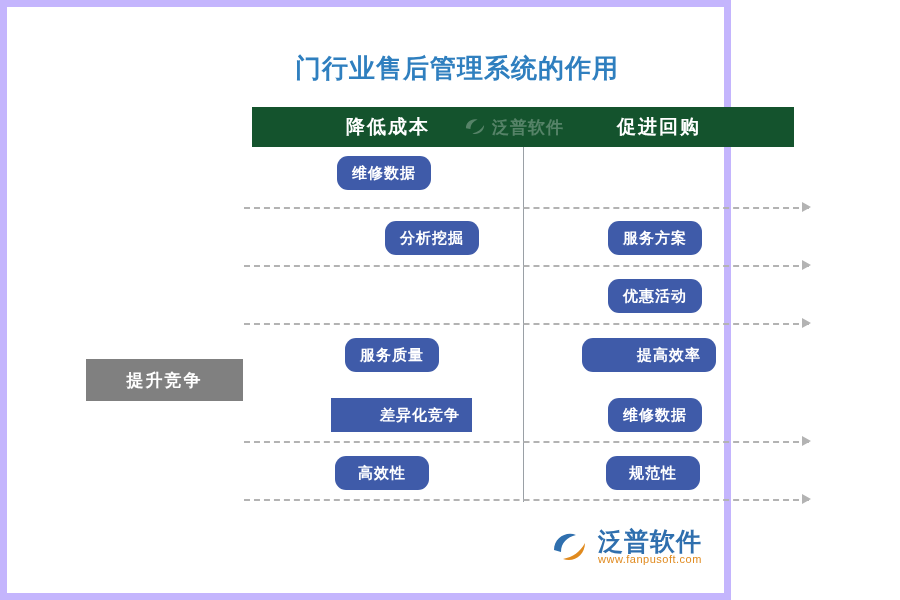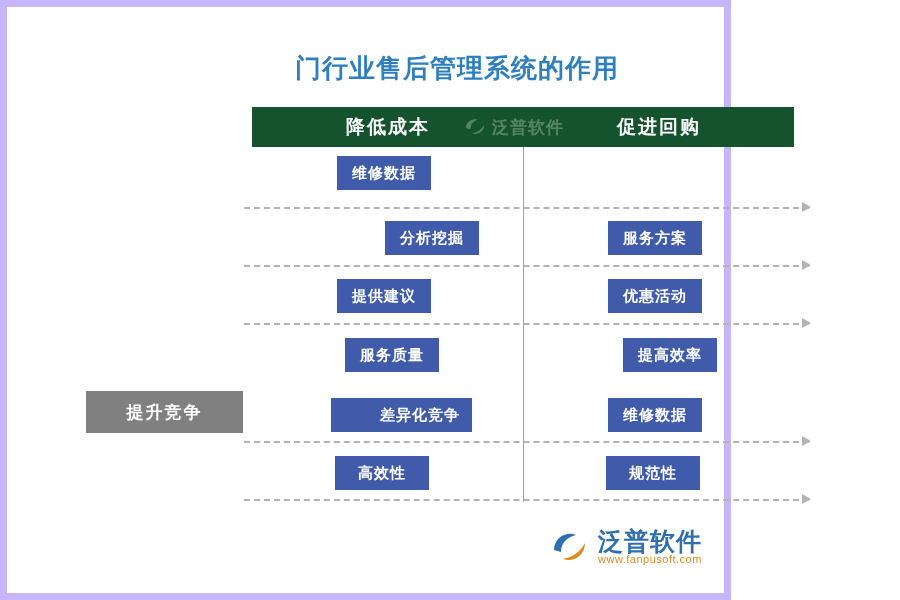--- a/index.html
+++ b/index.html
@@ -55,21 +55,21 @@
     height: 34px;
     background: #3f5ba9;
     color: #ffffff;
     font-size: 15px;
     font-weight: bold;
     display: flex;
     align-items: center;
     justify-content: center;
     letter-spacing: 1px;
   }
-  .node.w-left  { width: 94px; }
+  .node.w-left  { width: 94px; border-radius: 11px; }
   .node.w-wide  { width: 104px; padding-left: 37px; }
 
   
   .gray-box {
     position: absolute;
     height: 42px;
     width: 157px;
     background: #808080;
     color: #ffffff;
     font-size: 17px;
@@ -178,32 +178,31 @@
   <div class="arrow-head" style="left:795px; top:311px;"></div>
 
   <div class="dash-row" style="left:237px; top:434px; width:565px;"></div>
   <div class="arrow-head" style="left:795px; top:429px;"></div>
 
   <div class="dash-row" style="left:237px; top:492px; width:565px;"></div>
   <div class="arrow-head" style="left:795px; top:487px;"></div>
 
   <div class="node w-left" style="left:330px; top:149px;">维修数据</div>
   <div class="node w-left" style="left:330px; top:214px;margin-left:48px;">分析挖掘</div>
-  <div class="node w-left" style="left:330px; top:272px;">提供建议</div>
   <div class="node w-left" style="left:330px; top:331px;margin-left:8px;">服务质量</div>
   <div class="node w-wide" style="left:324px; top:391px;">差异化竞争</div>
   <div class="node w-left" style="left:328px; top:449px;">高效性</div>
 
   <div class="node w-left" style="left:601px; top:272px;">优惠活动</div>
   <div class="node w-left" style="left:601px; top:214px;">服务方案</div>
-  <div class="node w-left" style="left:616px; top:331px;">提高效率</div>
+  <div class="node w-left" style="left:575px; top:331px;padding-left:40px;">提高效率</div>
   <div class="node w-left" style="left:601px; top:391px;">维修数据</div>
   <div class="node w-left" style="left:599px; top:449px;">规范性</div>
 
-  <div class="gray-box" style="left:79px; top:352px;margin-top:32px;">提升竞争</div>
+  <div class="gray-box" style="left:79px; top:352px;">提升竞争</div>
 
   <div class="logo">
     <svg class="logo-mark" viewBox="0 0 40 40">
       <path d="M5 23 C5 11, 17 4, 27 8 C18 10, 12 16, 12 25 Z" fill="#2f6fae"></path>
       <path d="M14 32 C25 36, 36 28, 36 16 C31 25, 24 30, 14 32 Z" fill="#e08a1e"></path>
     </svg>
     <div class="logo-textwrap">
       <span class="logo-name">泛普软件</span>
       <span class="logo-url">www.fanpusoft.com</span>
     </div>

